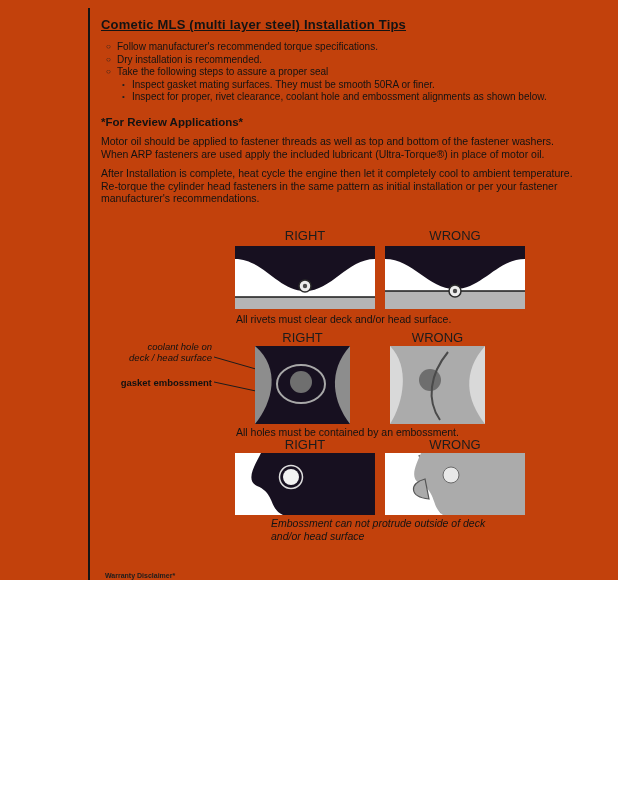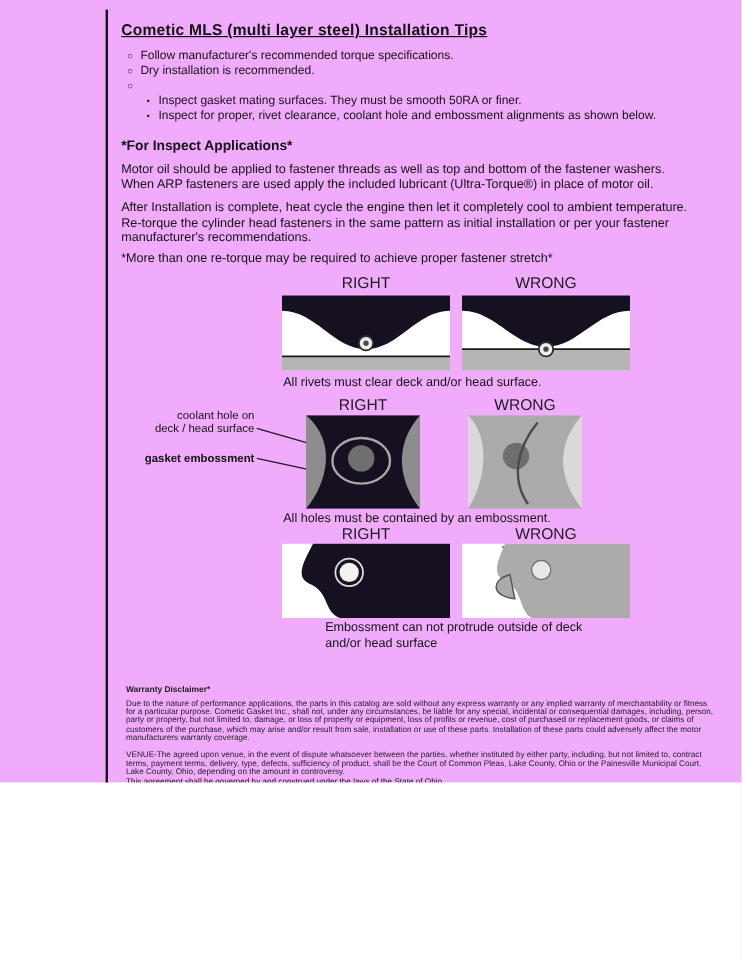--- a/index.html
+++ b/index.html
@@ -2,21 +2,21 @@
 <html><head>
 <meta charset="utf-8">
 <style>
   * { margin:0; padding:0; box-sizing:border-box; }
   html,body { background:#ffffff; }
   body {
     width:618px; height:800px;
     font-family:"Liberation Sans", sans-serif;
     color:#131313;
   }
-  .page { position:relative; width:618px; height:652px; background:#f0abfc; overflow:hidden; }
+  .page { position:relative; width:618px; height:580px; background:#c2410c; overflow:hidden; }
   .left-rule { position:absolute; left:88px; top:8px; width:2px; height:788px; background:#141414; }
 
   .title {
     position:absolute; left:101px; top:17px;
     font-size:13px; font-weight:bold; text-decoration:underline; letter-spacing:.2px;
   }
 
   .tips { position:absolute; left:104px; top:41px; font-size:10px; line-height:12.5px; }
   .tip { display:flex; gap:4px; }
   .tip .mk { width:9px; text-align:center; font-size:8px; line-height:12.5px; color:#222; }
@@ -25,21 +25,21 @@
   .heading-diesel { position:absolute; left:101px; top:116px; font-size:11.5px; font-weight:bold; }
   .para { position:absolute; left:101px; width:480px; font-size:10.5px; line-height:12.5px; }
   .p1 { top:135px; }
   .p2 { top:167px; }
   .note { top:209px; }
 
   .figlabel { position:absolute; width:140px; text-align:center; font-size:13px; color:#1c1c1c; }
   .figlabel.narrow { width:95px; }
   .fig { position:absolute; display:block; }
   .caption { position:absolute; font-size:10.5px; line-height:13px; }
-  .pre { white-space:pre-line; }
+  .pre { white-space:pre-line;font-style:italic; }
 
   .callout { position:absolute; font-size:9.5px; line-height:11px; text-align:right; color:#111; }
 
   .blk { fill:#171020; }
   .gray { fill:#b5b5b5; }
   .midgray { fill:#ababab; }
 
   .warranty { position:absolute; left:105px; top:572px; width:490px; color:#1d1d1d; }
   .warranty h2 { font-size:7px; font-weight:bold; margin-bottom:4px; }
   .warranty p { font-size:6.8px; line-height:7.2px; margin-bottom:7px; }
@@ -58,35 +58,35 @@
     <div class="tip">
       <span class="mk">○</span>
       <span>Follow manufacturer's recommended torque specifications.</span>
     </div>
     <div class="tip">
       <span class="mk">○</span>
       <span>Dry installation is recommended.</span>
     </div>
     <div class="tip">
       <span class="mk">○</span>
+      <span>Take the following steps to assure a proper seal</span>
     </div>
     <div class="tip sub">
       <span class="mk">•</span>
       <span>Inspect gasket mating surfaces.  They must be smooth 50RA or finer.</span>
     </div>
     <div class="tip sub">
       <span class="mk">•</span>
       <span>Inspect for proper, rivet clearance, coolant hole and embossment alignments as shown below.</span>
     </div>
   </div>
 
-  <h2 class="heading-diesel">*For Inspect Applications*</h2>
+  <h2 class="heading-diesel">*For Review Applications*</h2>
   <p class="para p2">After Installation is complete, heat cycle the engine then let it completely cool to ambient temperature. Re-torque the cylinder head fasteners in the same pattern as initial installation or per your fastener manufacturer's recommendations.</p>
   <p class="para p1">Motor oil should be applied to fastener threads as well as top and bottom of the fastener washers. When ARP fasteners are used apply the included lubricant (Ultra-Torque®) in place of motor oil.</p>
-  <p class="para note">*More than one re-torque may be required to achieve proper fastener stretch*</p>
 
   <div class="figlabel" style="left:235px; top:228px;">RIGHT</div>
   <div class="figlabel" style="left:385px; top:228px;">WRONG</div>
 
   <svg class="fig" style="left:235px; top:246px;" width="140" height="63" viewBox="0 0 140 63">
     <rect width="140" height="63" fill="#ffffff"></rect>
     <rect x="0" y="51" width="140" height="12" class="gray"></rect>
     <line x1="0" y1="51" x2="140" y2="51" stroke="#1a1a1a" stroke-width="1.5"></line>
     <path d="M0,0 H140 V13 C112,13 97,45 70,45 C43,45 28,13 0,13 Z" class="blk"></path>
     <circle cx="70" cy="40" r="6" fill="#ececec" stroke="#2a2a2a" stroke-width="1.5"></circle>

